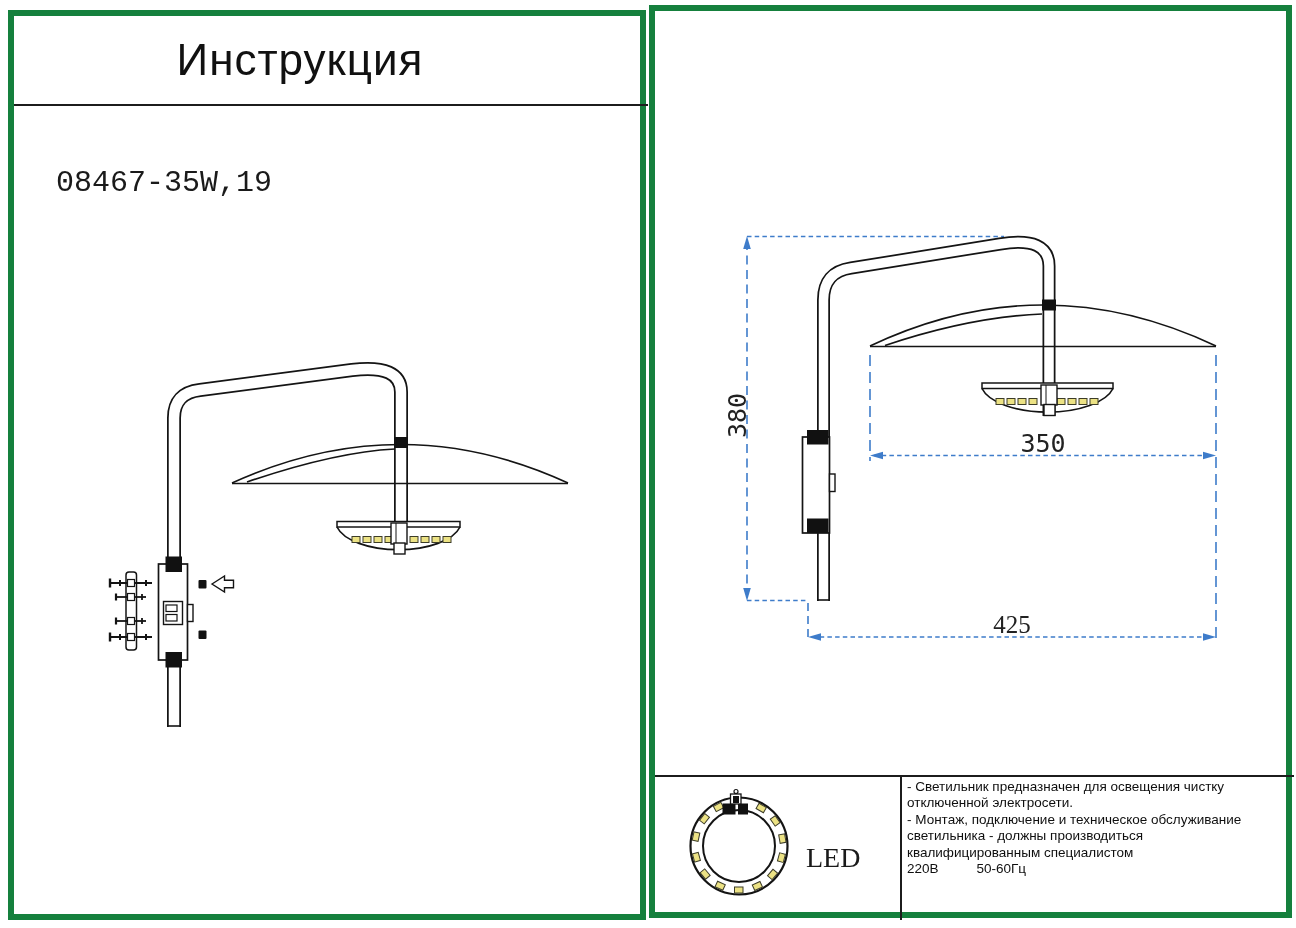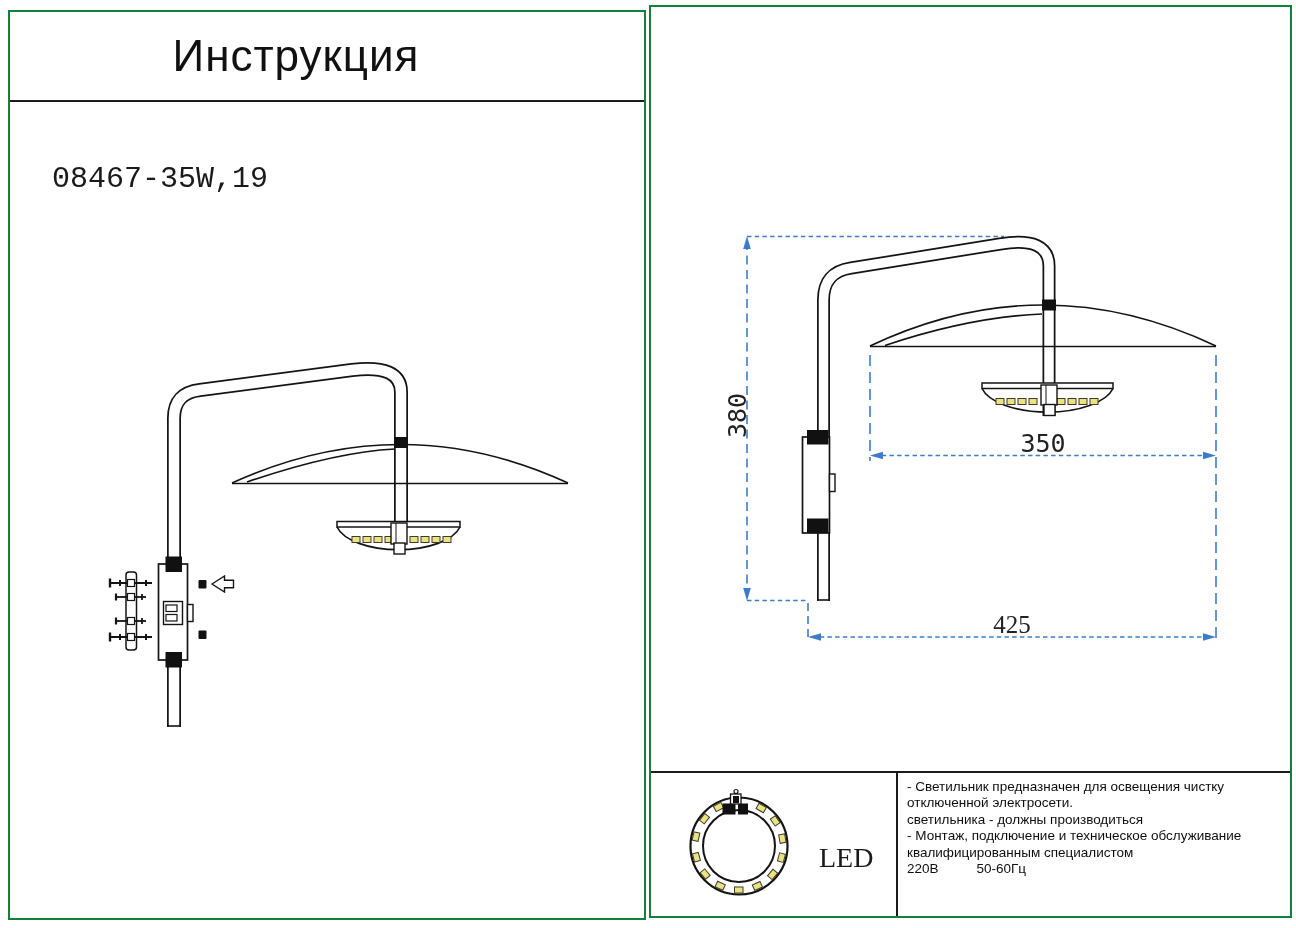--- a/index.html
+++ b/index.html
@@ -1,35 +1,35 @@
 <!DOCTYPE html>
 <html><head>
 <meta charset="utf-8">
 <style>
   html,body{margin:0;padding:0;background:#fff;}
   .page{position:relative;width:1296px;height:928px;background:#ffffff;overflow:hidden;
         font-family:"Liberation Sans",sans-serif;color:#161616;}
-  .panel{position:absolute;border:2px solid #15803d;background:#fff;box-sizing:border-box;}
+  .panel{position:absolute;border:6px solid #15803d;background:#fff;box-sizing:border-box;}
   #left-panel{left:8px;top:10px;width:638px;height:910px;}
   #right-panel{left:649px;top:5px;width:643px;height:913px;}
   .hline{position:absolute;background:#1c1c1c;height:2px;}
   .vline{position:absolute;background:#1c1c1c;width:2px;}
   .title-wrap{position:absolute;left:0;top:0;width:572px;height:88px;
               display:flex;align-items:center;justify-content:center;}
   .title{font-size:44px;letter-spacing:1px;color:#111;}
   .model{position:absolute;left:42px;top:150px;font-family:Liberation Mono, monospace;
          font-size:30px;color:#1a1a1a;white-space:nowrap;}
   svg{position:absolute;left:0;top:0;}
   .dim-label{position:absolute;width:100px;text-align:center;
              font-family:"DejaVu Sans Mono",monospace;font-size:25px;color:#222;}
   #dim-380{left:687px;top:401px;transform:rotate(-90deg);}
   #dim-350{left:993px;top:429px;}
   #dim-425{left:962px;top:611px;font-family:Liberation Serif, serif;}
   .led-label{position:absolute;left:806px;top:842px;font-family:"Liberation Serif",serif;
-             font-size:28px;color:#1a1a1a;margin-left:13px;}
+             font-size:28px;color:#1a1a1a;}
   .warning{position:absolute;left:907px;top:779px;width:378px;
            font-size:13.5px;line-height:16.4px;color:#0f0f0f;}
   .warning .heading{margin-bottom:0;}
   .power-row{white-space:nowrap;}
   .power-row .freq{margin-left:38px;}
 </style>
 </head>
 <body>
 
 <div class="page">
@@ -211,21 +211,21 @@
 
   <div class="dim-label" id="dim-380">380</div>
   <div class="dim-label" id="dim-350">350</div>
   <div class="dim-label" id="dim-425">425</div>
 
   <div class="led-label">LED</div>
 
   <div class="warning">
     <div>- Светильник предназначен для освещения чистку</div>
     <div>отключенной электросети.</div>
+    <div>- Монтаж, подключение и техническое обслуживание</div>
     <div>светильника - должны производиться</div>
-    <div>- Монтаж, подключение и техническое обслуживание</div>
     <div>квалифицированным специалистом</div>
     <div class="power-row">
       <span>220В</span><span class="freq">50-60Гц</span>
     </div>
   </div>
 
 </div>
 
 </body></html>

